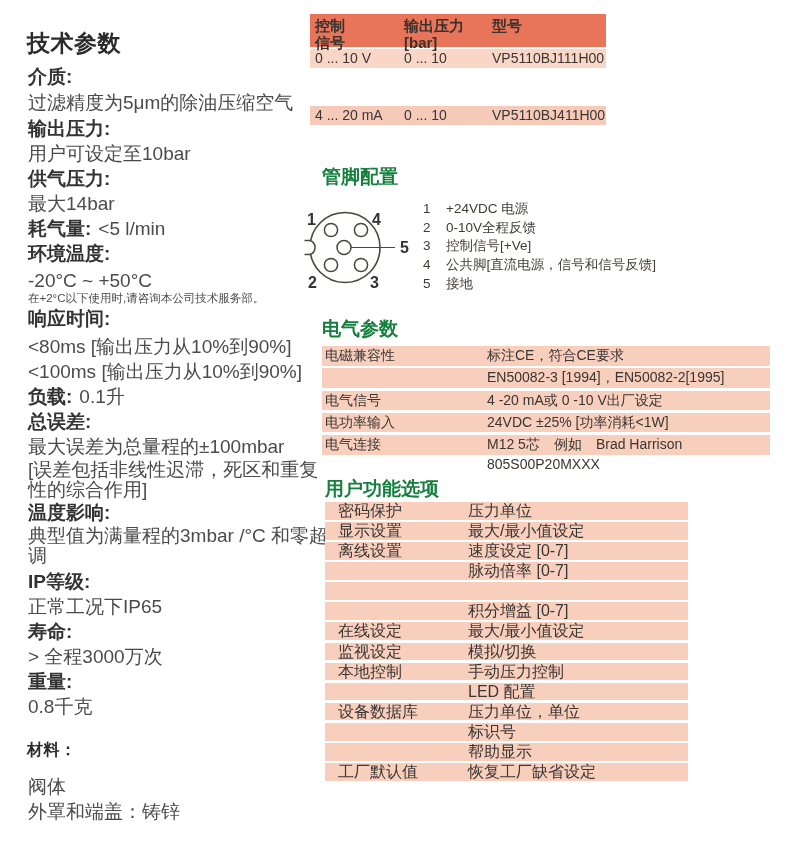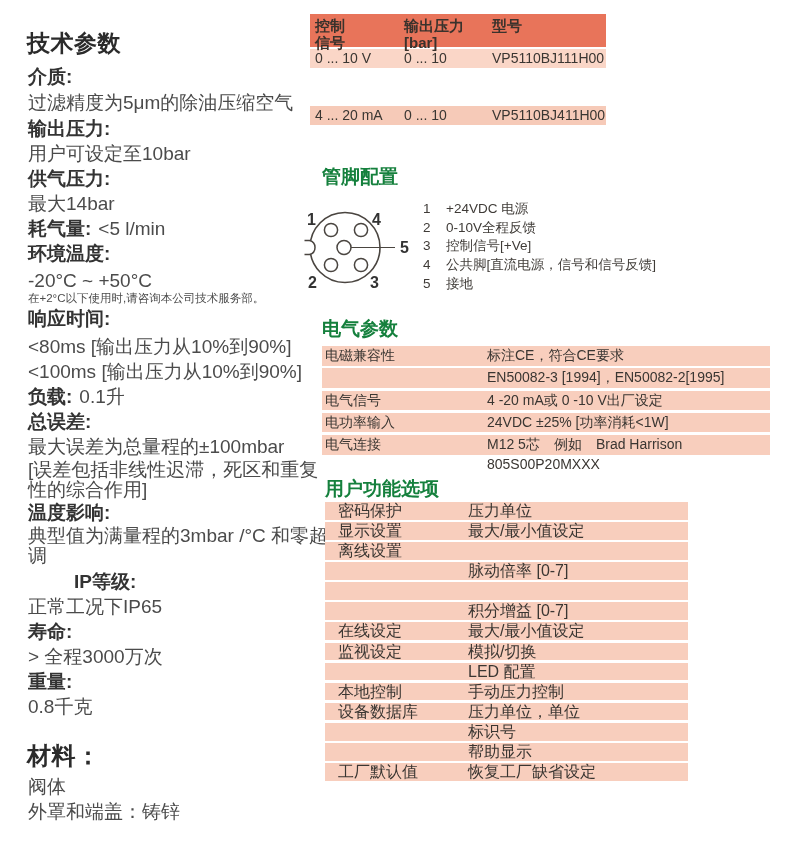--- a/index.html
+++ b/index.html
@@ -3,21 +3,21 @@
 <meta charset="utf-8">
 <style>
   html,body{margin:0;padding:0;}
   body{
     width:790px;height:841px;background:#ffffff;position:relative;overflow:hidden;
     font-family:"Liberation Sans","DejaVu Sans",sans-serif;color:#3d3d3d;
   }
   .abs{position:absolute;}
   
   .h1{font-size:23px;font-weight:bold;color:#2b2b2b;letter-spacing:0.5px;}
-  .h1b{font-size:24px;font-weight:bold;color:#2b2b2b;letter-spacing:0.5px;}
+  .h1b{font-size:16px;font-weight:bold;color:#2b2b2b;letter-spacing:0.5px;}
   .l-line{position:absolute;left:28px;width:300px;font-size:19px;line-height:21px;}
   .l-wrap{line-height:19.5px;}
   .lbl{font-weight:bold;color:#333333;}
   .val{color:#4b4b4b;}
   .val-inline{margin-left:7px;}
   .note{font-size:11.5px;color:#4b4b4b;line-height:13px;}
   
   .h2{position:absolute;font-size:19px;font-weight:bold;color:#15803d;}
   
   .model-table{position:absolute;left:310px;top:14px;width:296px;}
@@ -66,21 +66,21 @@
 <div class="l-line note" style="top:292px;"><span>在+2°C以下使用时,请咨询本公司技术服务部。</span></div>
 <div class="l-line" style="top:308px;"><span class="lbl">响应时间:</span></div>
 <div class="l-line" style="top:336px;"><span class="val">&lt;80ms [输出压力从10%到90%]</span></div>
 <div class="l-line" style="top:361px;"><span class="val">&lt;100ms [输出压力从10%到90%]</span></div>
 <div class="l-line" style="top:386px;"><span class="lbl">负载:</span><span class="val val-inline">0.1升</span></div>
 <div class="l-line" style="top:411px;"><span class="lbl">总误差:</span></div>
 <div class="l-line" style="top:436px;"><span class="val">最大误差为总量程的±100mbar</span></div>
 <div class="l-line l-wrap" style="top:460px;"><span class="val">[误差包括非线性迟滞，死区和重复性的综合作用]</span></div>
 <div class="l-line" style="top:502px;"><span class="lbl">温度影响:</span></div>
 <div class="l-line l-wrap" style="top:526px;"><span class="val">典型值为满量程的3mbar /°C 和零超调</span></div>
-<div class="l-line" style="top:571px;margin-left:46px;"><span class="lbl">IP等级:</span></div>
+<div class="l-line" style="top:571px;"><span class="lbl">IP等级:</span></div>
 <div class="l-line" style="top:596px;"><span class="val">正常工况下IP65</span></div>
 <div class="l-line" style="top:621px;"><span class="lbl">寿命:</span></div>
 <div class="l-line" style="top:646px;"><span class="val">&gt; 全程3000万次</span></div>
 <div class="l-line" style="top:671px;"><span class="lbl">重量:</span></div>
 <div class="l-line" style="top:696px;"><span class="val">0.8千克</span></div>
 
 <div class="abs h1b" style="left:27px;top:740px;">材料：</div>
 <div class="l-line" style="top:776px;"><span class="val">阀体</span></div>
 <div class="l-line" style="top:801px;"><span class="val">外罩和端盖：铸锌</span></div>
 
@@ -185,20 +185,21 @@
   <div class="urow">
       <div class="c1">密码保护</div>
       <div class="c2">压力单位</div>
     </div>
   <div class="urow">
       <div class="c1">显示设置</div>
       <div class="c2">最大/最小值设定</div>
     </div>
   <div class="urow">
       <div class="c1">离线设置</div>
+      <div class="c2">速度设定 [0-7]</div>
     </div>
   <div class="urow">
       <div class="c1"></div>
       <div class="c2">脉动倍率 [0-7]</div>
     </div>
   <div class="urow">
       <div class="c1"></div>
     </div>
   <div class="urow">
       <div class="c1"></div>
@@ -206,28 +207,28 @@
     </div>
   <div class="urow">
       <div class="c1">在线设定</div>
       <div class="c2">最大/最小值设定</div>
     </div>
   <div class="urow">
       <div class="c1">监视设定</div>
       <div class="c2">模拟/切换</div>
     </div>
   <div class="urow">
-      <div class="c1"></div>
-      <div class="c2">LED 配置</div>
-    </div>
-  <div class="urow">
       <div class="c1">本地控制</div>
       <div class="c2">手动压力控制</div>
     </div>
   <div class="urow">
+      <div class="c1"></div>
+      <div class="c2">LED 配置</div>
+    </div>
+  <div class="urow">
       <div class="c1">设备数据库</div>
       <div class="c2">压力单位，单位</div>
     </div>
   <div class="urow">
       <div class="c1"></div>
       <div class="c2">标识号</div>
     </div>
   <div class="urow">
       <div class="c1"></div>
       <div class="c2">帮助显示</div>

